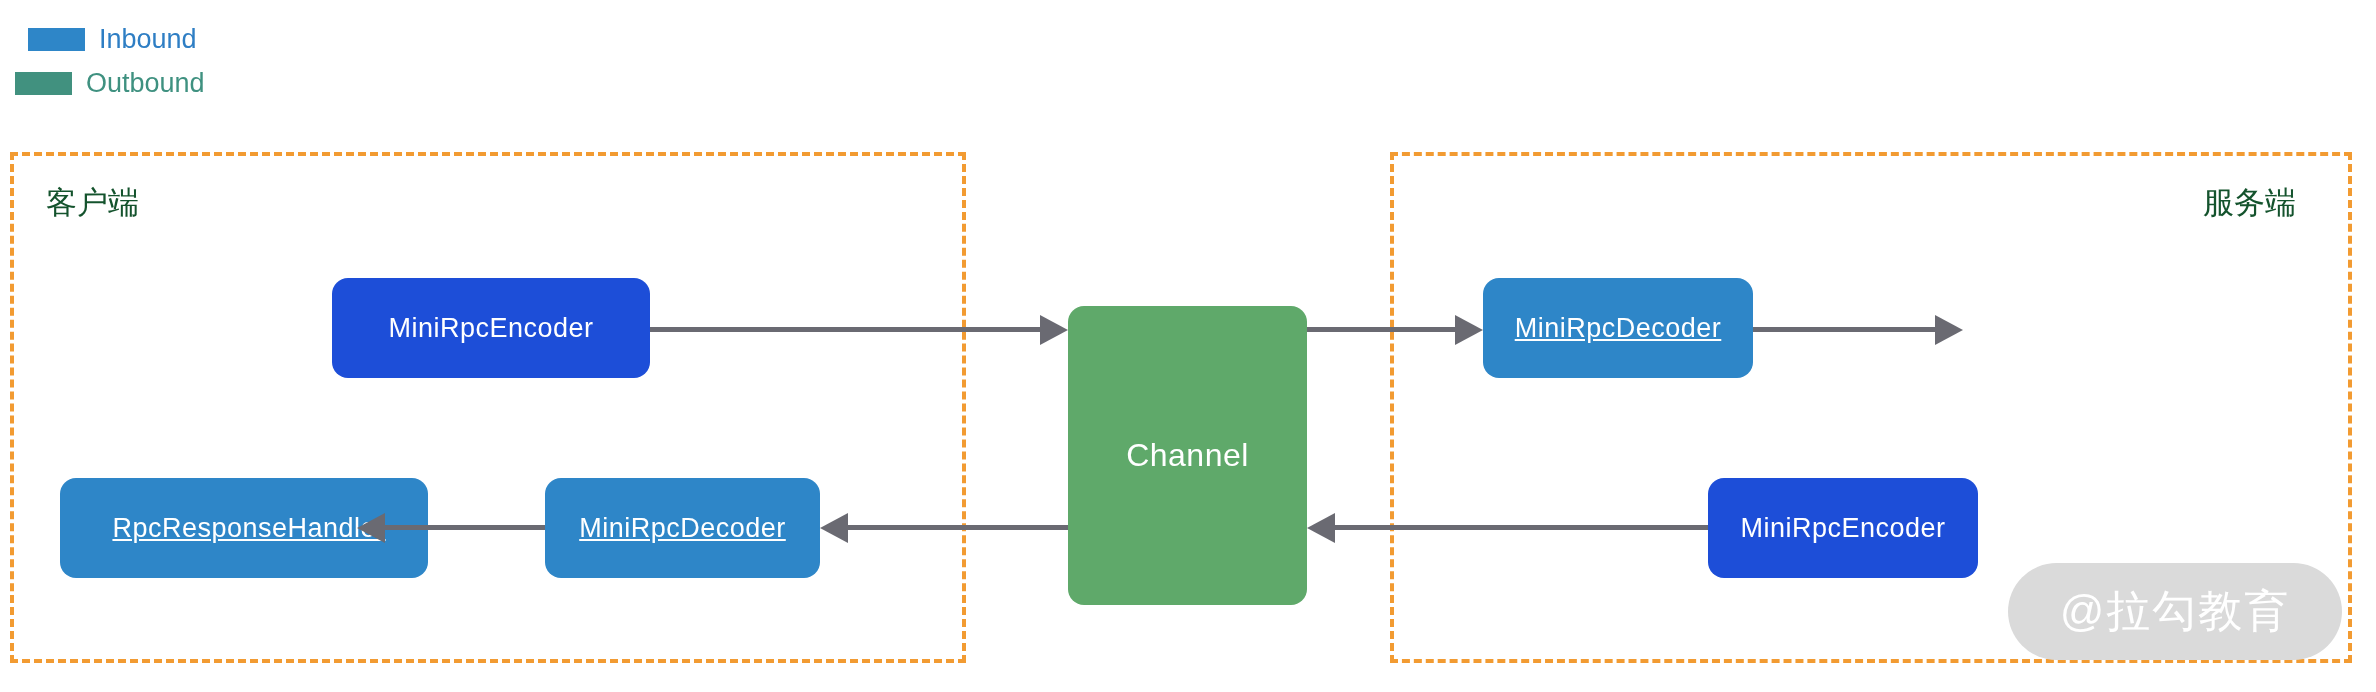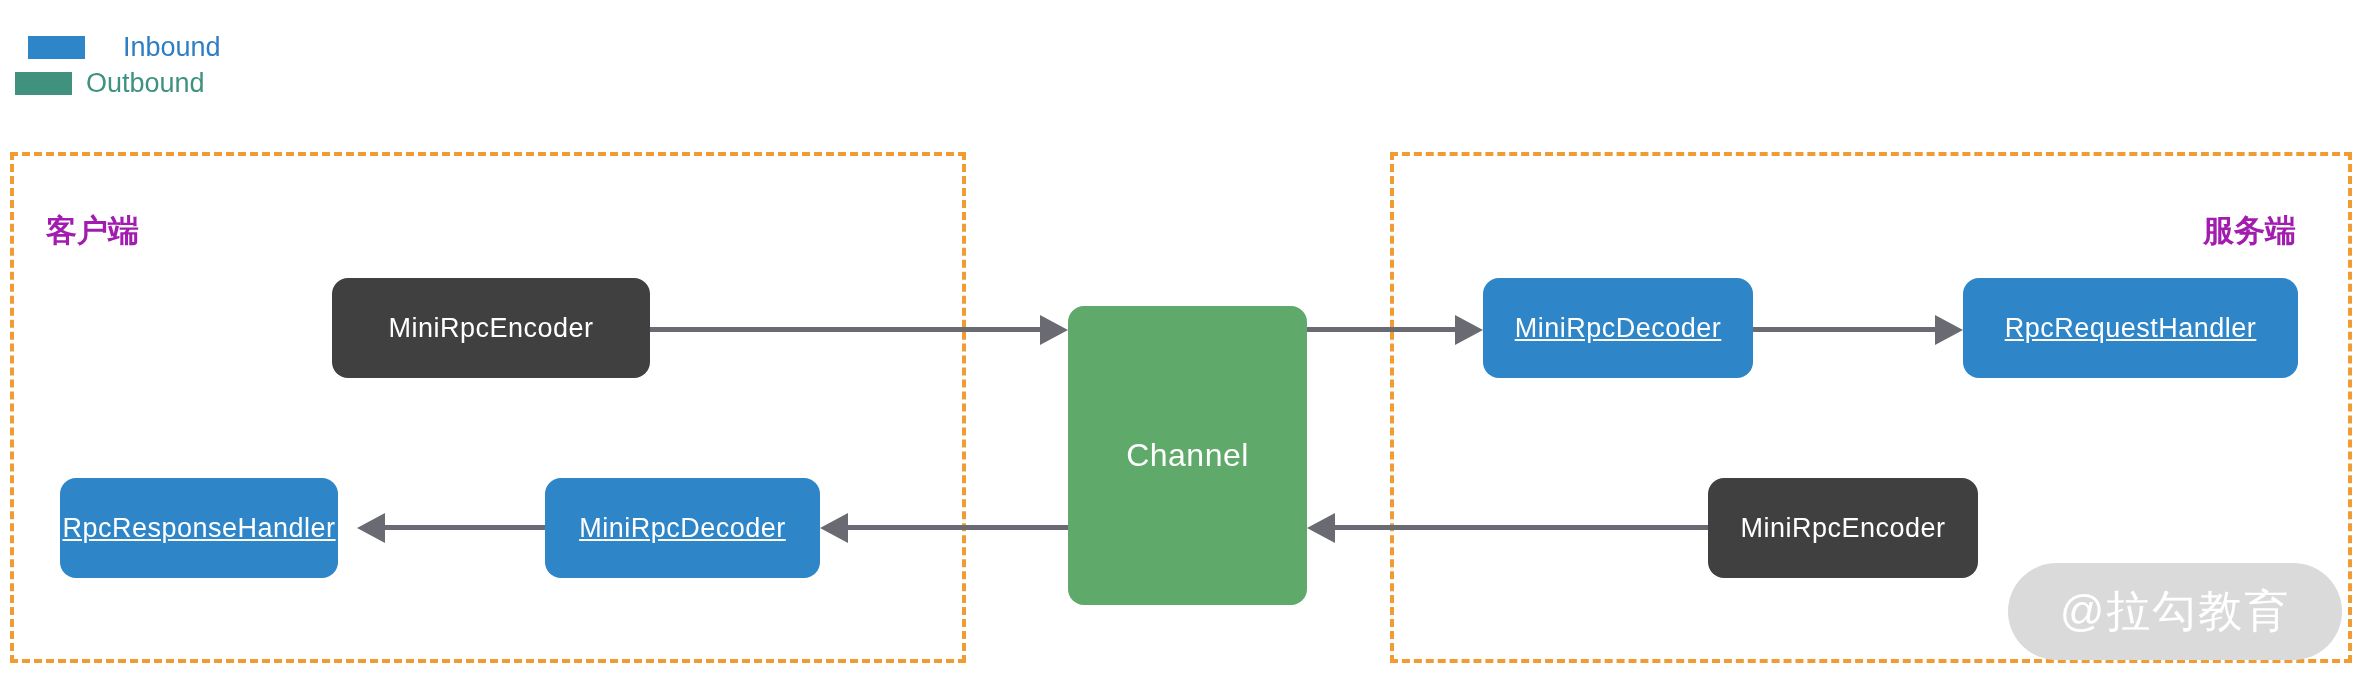--- a/index.html
+++ b/index.html
@@ -16,62 +16,61 @@
     overflow: hidden;
   }
   
   .legend-row { position: absolute; display: flex; align-items: center; }
   .legend-swatch { width: 57px; height: 23px; margin-right: 14px; }
   .legend-swatch.inbound { background: #2E86C8; }
   .legend-swatch.outbound { background: #41917F; }
   .legend-label { font-size: 27px; font-weight: 500; }
   .legend-label.inbound { color: #2E7EC4; }
   .legend-label.outbound { color: #3F9180; }
-  #legend-inbound  { left: 28px; top: 32px; gap: 24px; }
+  #legend-inbound  { left: 28px; top: 24px; }
   #legend-outbound { left: 15px; top: 68px; }
   
   .region {
     position: absolute;
     top: 152px;
     height: 503px;
     border: 4px dashed #F29B32;
     box-sizing: content-box;
   }
   #region-client { left: 10px; width: 948px; }
   #region-server { left: 1390px; width: 954px; }
   .region-label {
     position: absolute;
     top: 26px;
     font-size: 31px;
-    font-weight: bold;
-    color: #a21caf;
-    margin-top: 28px;
+    font-weight: normal;
+    color: #14532d;
   }
   #region-client .region-label { left: 32px; }
   #region-server .region-label { right: 52px; }
   
   .node {
     position: absolute;
     border-radius: 16px;
     display: flex;
     align-items: center;
     justify-content: center;
     color: #ffffff;
     font-size: 27px;
     font-weight: 500;
     letter-spacing: 0.5px;
   }
   .node.blue  { background: #2E86C8; text-decoration: underline; }
-  .node.teal  { background: #404040; text-align: right; }
+  .node.teal  { background: #1d4ed8; text-align: right; }
   .node.green { background: #5FA96A; }
   #node-client-encoder          { left: 332px;  top: 278px; width: 318px; height: 100px; }
   #node-channel                 { left: 1068px; top: 278px; width: 239px; height: 299px; font-size: 32px; margin-top: 28px; }
   #node-server-decoder          { left: 1483px; top: 278px; width: 270px; height: 100px; }
   #node-server-request-handler  { left: 1963px; top: 278px; width: 335px; height: 100px; }
-  #node-client-response-handler { left: 60px;   top: 478px; width: 278px; height: 100px; }
+  #node-client-response-handler { left: 60px;   top: 478px; width: 358px; height: 100px; padding-left: 10px; }
   #node-client-decoder          { left: 545px;  top: 478px; width: 275px; height: 100px; }
   #node-server-encoder          { left: 1708px; top: 478px; width: 270px; height: 100px; }
   
   .arrow-line {
     position: absolute;
     height: 5px;
     background: #6A6A72;
   }
   .arrow-head {
     position: absolute;
@@ -136,21 +135,20 @@
     <div class="region-label">客户端</div>
   </div>
 
   <div class="region" id="region-server">
     <div class="region-label">服务端</div>
   </div>
 
   <div class="node teal" id="node-client-encoder">MiniRpcEncoder</div>
   <div class="node green" id="node-channel">Channel</div>
   <div class="node blue" id="node-server-decoder">MiniRpcDecoder</div>
-  <div class="node blue" id="node-server-request-handler">RpcRequestHandler</div>
   <div class="node blue" id="node-client-response-handler">RpcResponseHandler</div>
   <div class="node blue" id="node-client-decoder">MiniRpcDecoder</div>
   <div class="node teal" id="node-server-encoder">MiniRpcEncoder</div>
 
   <div class="arrow-line" id="edge1-line"></div>
   <div class="arrow-head right" id="edge1-head"></div>
 
   <div class="arrow-line" id="edge2-line"></div>
   <div class="arrow-head right" id="edge2-head"></div>
 

